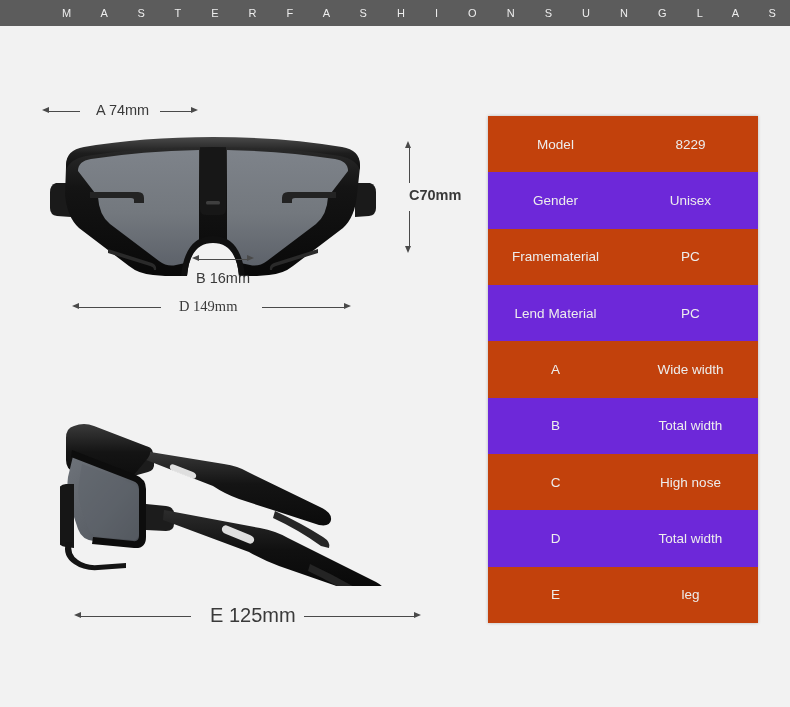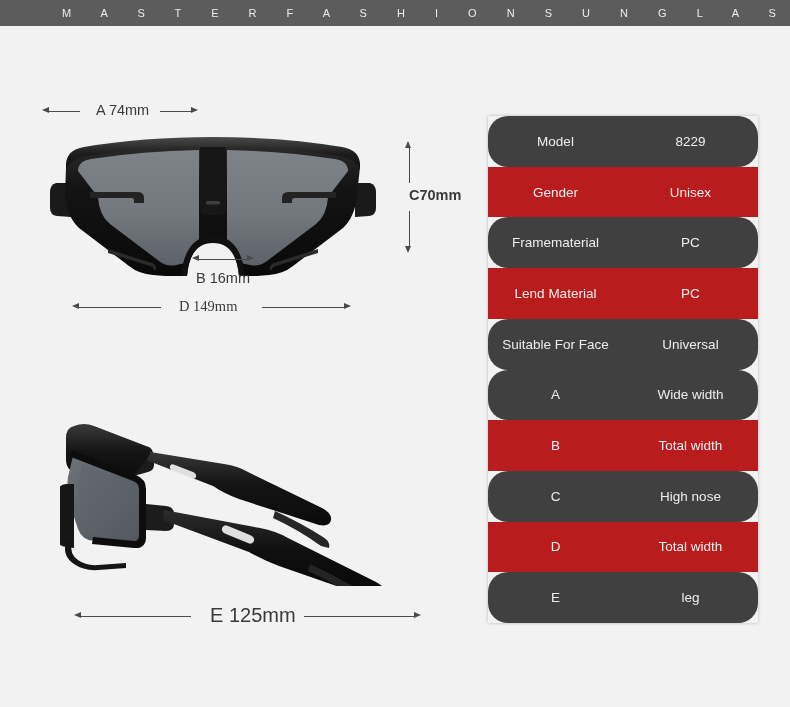--- a/index.html
+++ b/index.html
@@ -113,22 +113,22 @@
     height: 507px;
     display: flex;
     flex-direction: column;
     box-shadow: 0 0 3px rgba(0,0,0,0.25);
   }
   .spec-row {
     flex: 1 1 0;
     display: flex;
     align-items: center;
   }
-  .spec-row.odd  { background: #404040; border-radius: 20px; }
-  .spec-row.even { background: #b91c1c; }
+  .spec-row.odd  { background: #c2410c; }
+  .spec-row.even { background: #6d28d9; }
   .spec-cell {
     flex: 1 1 50%;
     text-align: center;
     color: #ededed;
     font-size: 13.5px;
     white-space: nowrap;
     overflow: hidden;
   }
 </style>
 </head>
@@ -369,24 +369,20 @@
   </div>
   <div class="spec-row odd">
     <div class="spec-cell">Framematerial</div>
     <div class="spec-cell">PC</div>
   </div>
   <div class="spec-row even">
     <div class="spec-cell">Lend Material</div>
     <div class="spec-cell">PC</div>
   </div>
   <div class="spec-row odd">
-    <div class="spec-cell">Suitable For Face</div>
-    <div class="spec-cell">Universal</div>
-  </div>
-  <div class="spec-row odd">
     <div class="spec-cell">A</div>
     <div class="spec-cell">Wide width</div>
   </div>
   <div class="spec-row even">
     <div class="spec-cell">B</div>
     <div class="spec-cell">Total width</div>
   </div>
   <div class="spec-row odd">
     <div class="spec-cell">C</div>
     <div class="spec-cell">High nose</div>

